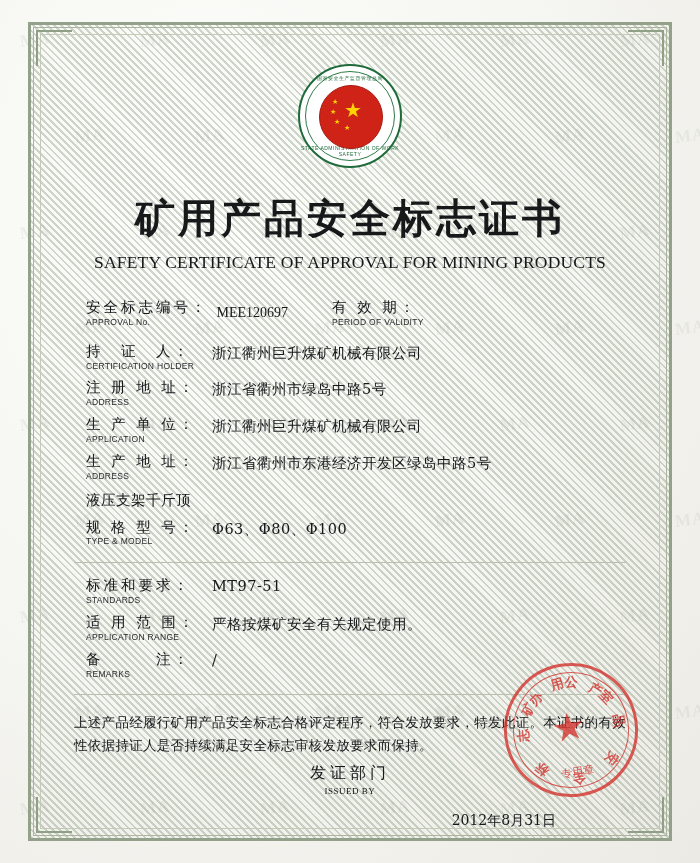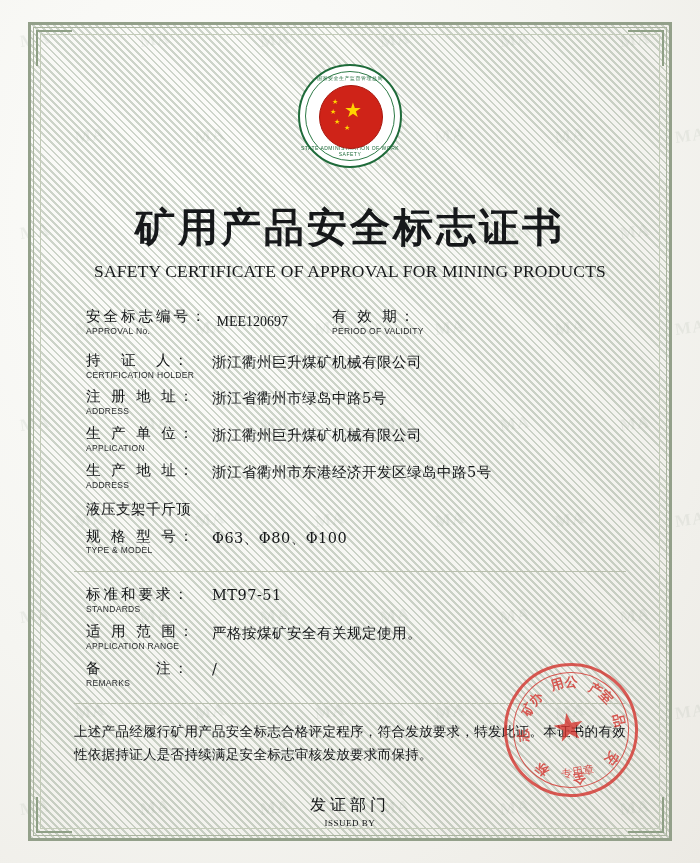--- a/index.html
+++ b/index.html
@@ -149,21 +149,21 @@
     color: #1f6b3a;
     letter-spacing: 0.5px;
     font-family: "Liberation Sans", sans-serif;
   }
   .emblem-text-top { top: 9px; }
   .emblem-text-bot { bottom: 9px; }
 
   
   .title-cn {
     text-align: center;
-    margin-top: 32px;
+    margin-top: 23px;
     font-size: 40px;
     font-weight: bold;
     letter-spacing: 3px;
     color: #16181a;
     font-family: "DejaVu Serif", serif;
   }
   .title-en {
     text-align: center;
     margin-top: 6px;
     font-size: 17.5px;
@@ -236,21 +236,21 @@
     font-size: 13.5px;
     line-height: 1.7;
     color: #16181a;
     text-align: justify;
     font-family: "DejaVu Serif", serif;
     letter-spacing: 0.3px;
   }
 
   .issued {
     text-align: center;
-    margin-top: 29px;
+    margin-top: 6px;
   }
   .issued-cn {
     font-size: 16px;
     letter-spacing: 4px;
     color: #16181a;
     font-family: "DejaVu Serif", serif;
   }
   .issued-en {
     font-size: 9px;
     letter-spacing: 0.5px;
@@ -499,20 +499,21 @@
 
     <div class="rule"></div>
 
     <div class="para">上述产品经履行矿用产品安全标志合格评定程序，符合发放要求，特发此证。本证书的有效性依据持证人是否持续满足安全标志审核发放要求而保持。</div>
 
     <div class="issued">
       <div class="issued-cn">发证部门</div>
       <div class="issued-en">ISSUED BY</div>
     </div>
 
+    <div class="issue-date">2012年8月31日</div>
 
   </div>
 
   <div class="seal">
     <div class="seal-ring"></div>
     <div class="seal-star">★</div>
     <div class="seal-bottom">专用章</div>
     <div id="seal-ring-text">
         <span class="seal-char" style="left: 18.6807px; top: 28.4683px; transform: rotate(-55deg);">矿</span>
         <span class="seal-char" style="left: 51.3197px; top: 8.46713px; transform: rotate(-8deg);">用</span>

